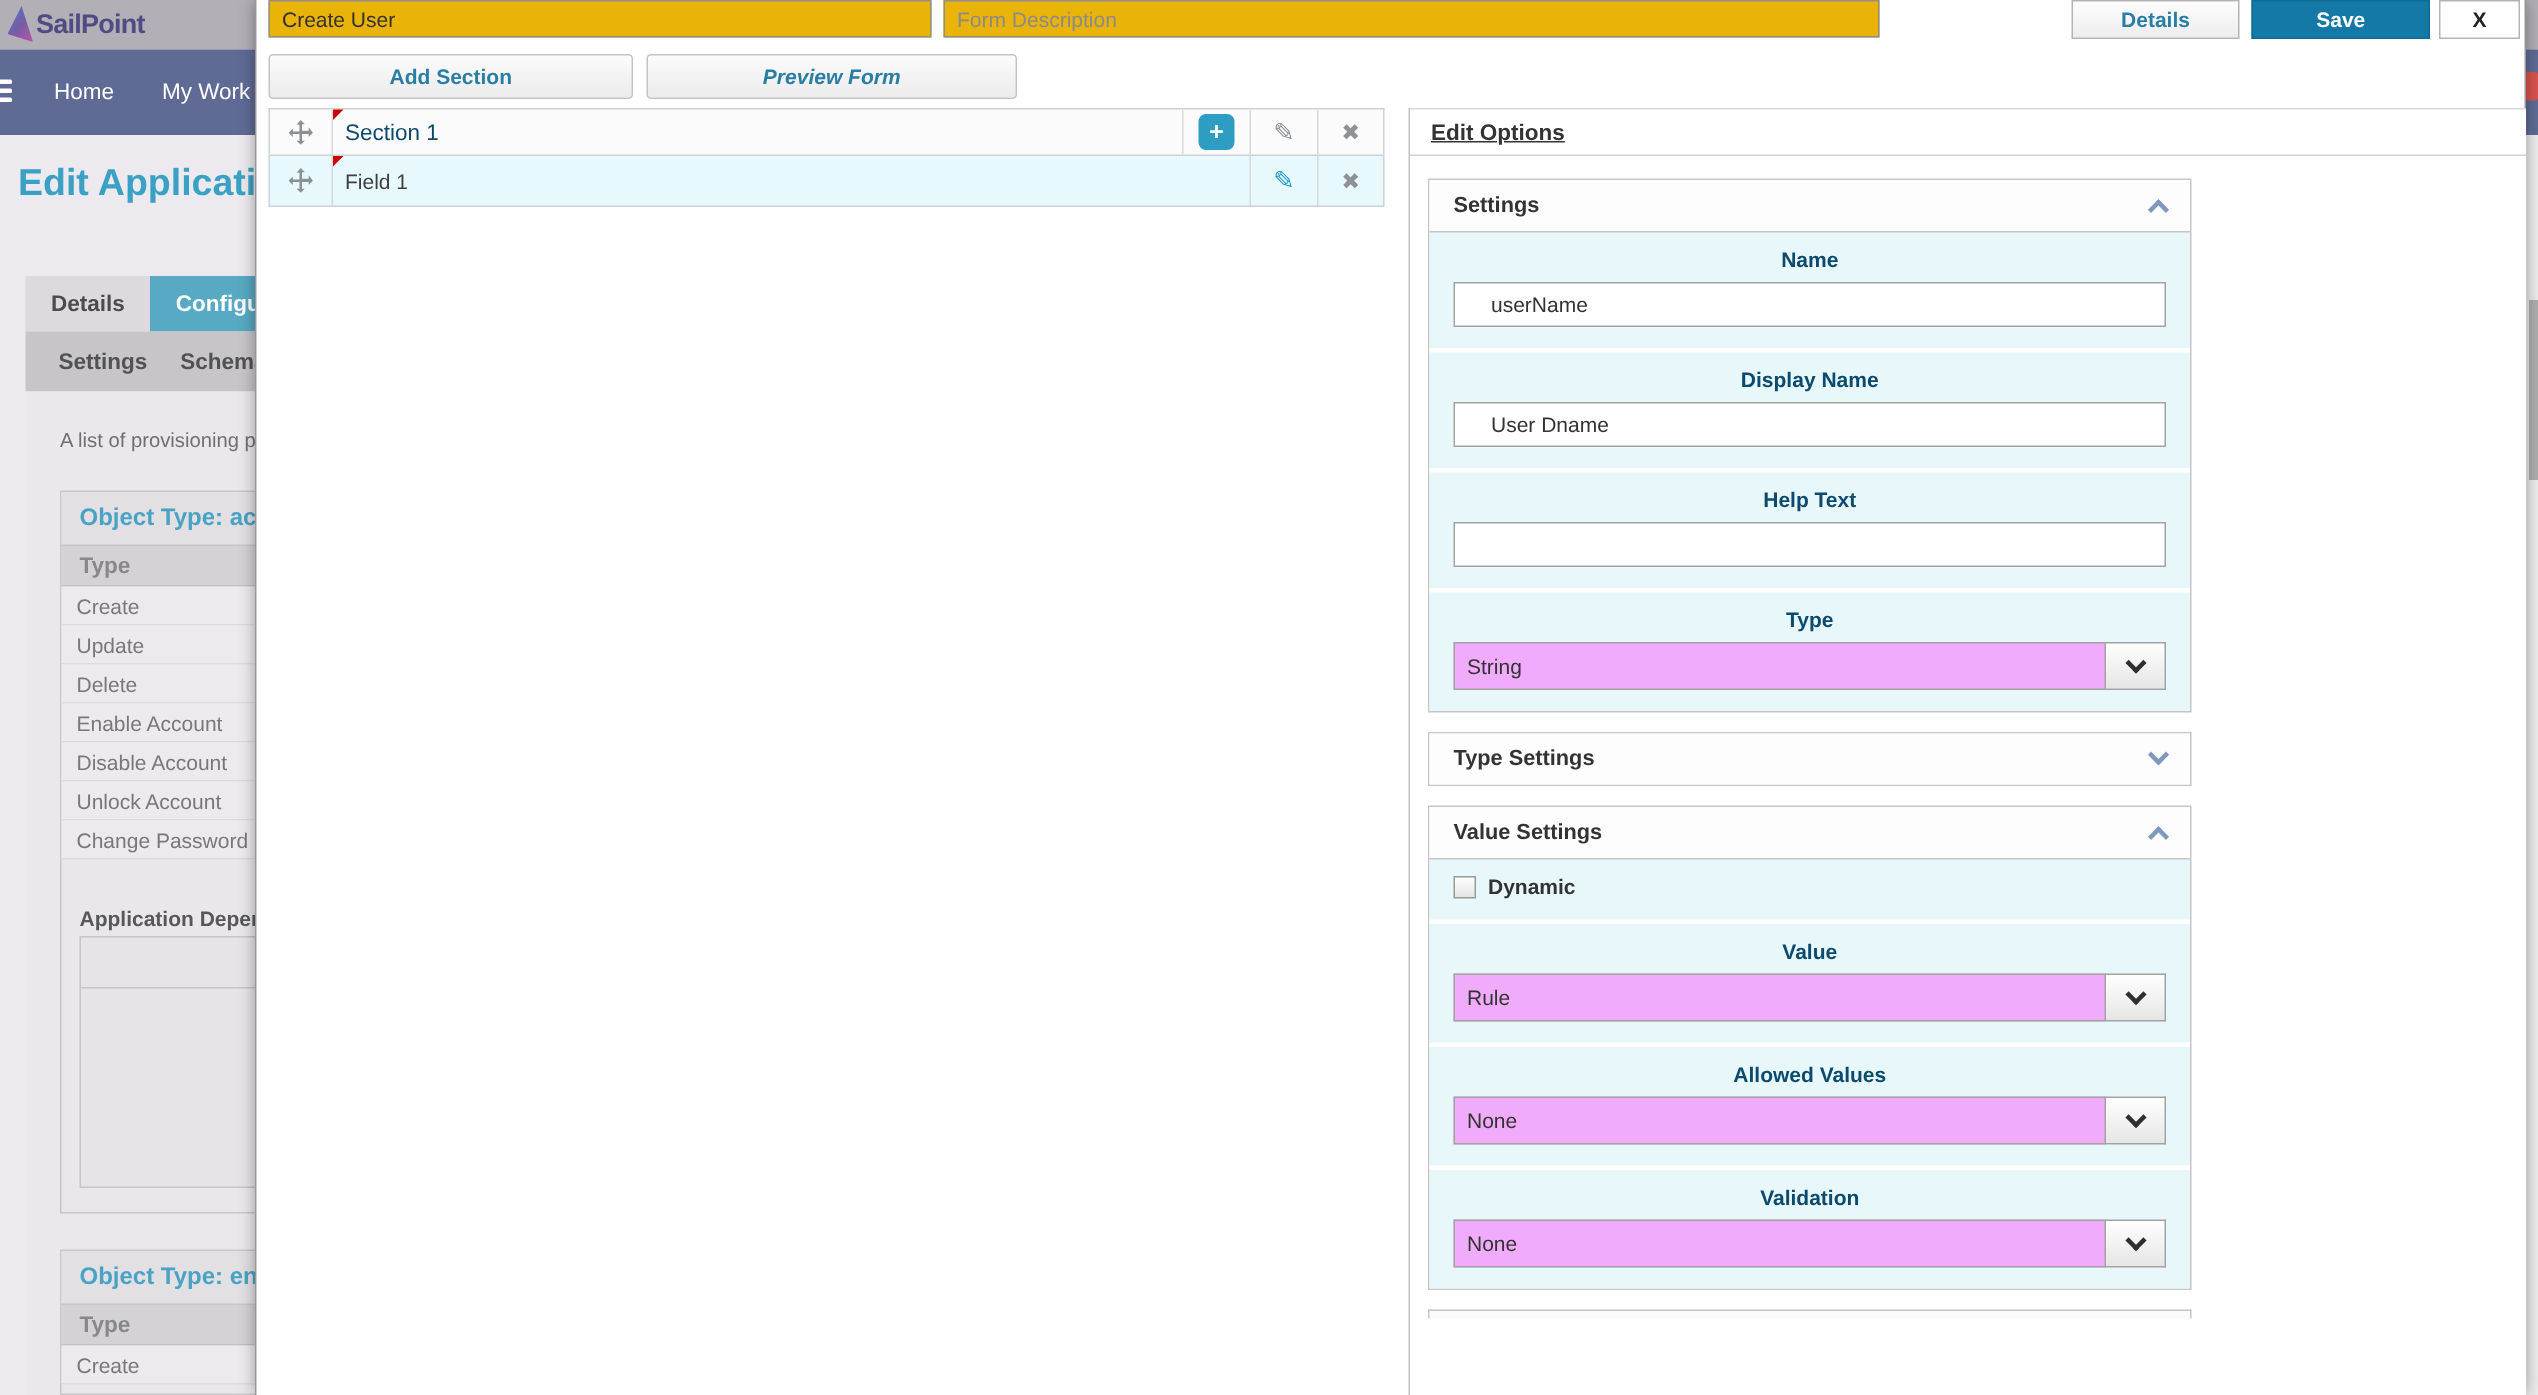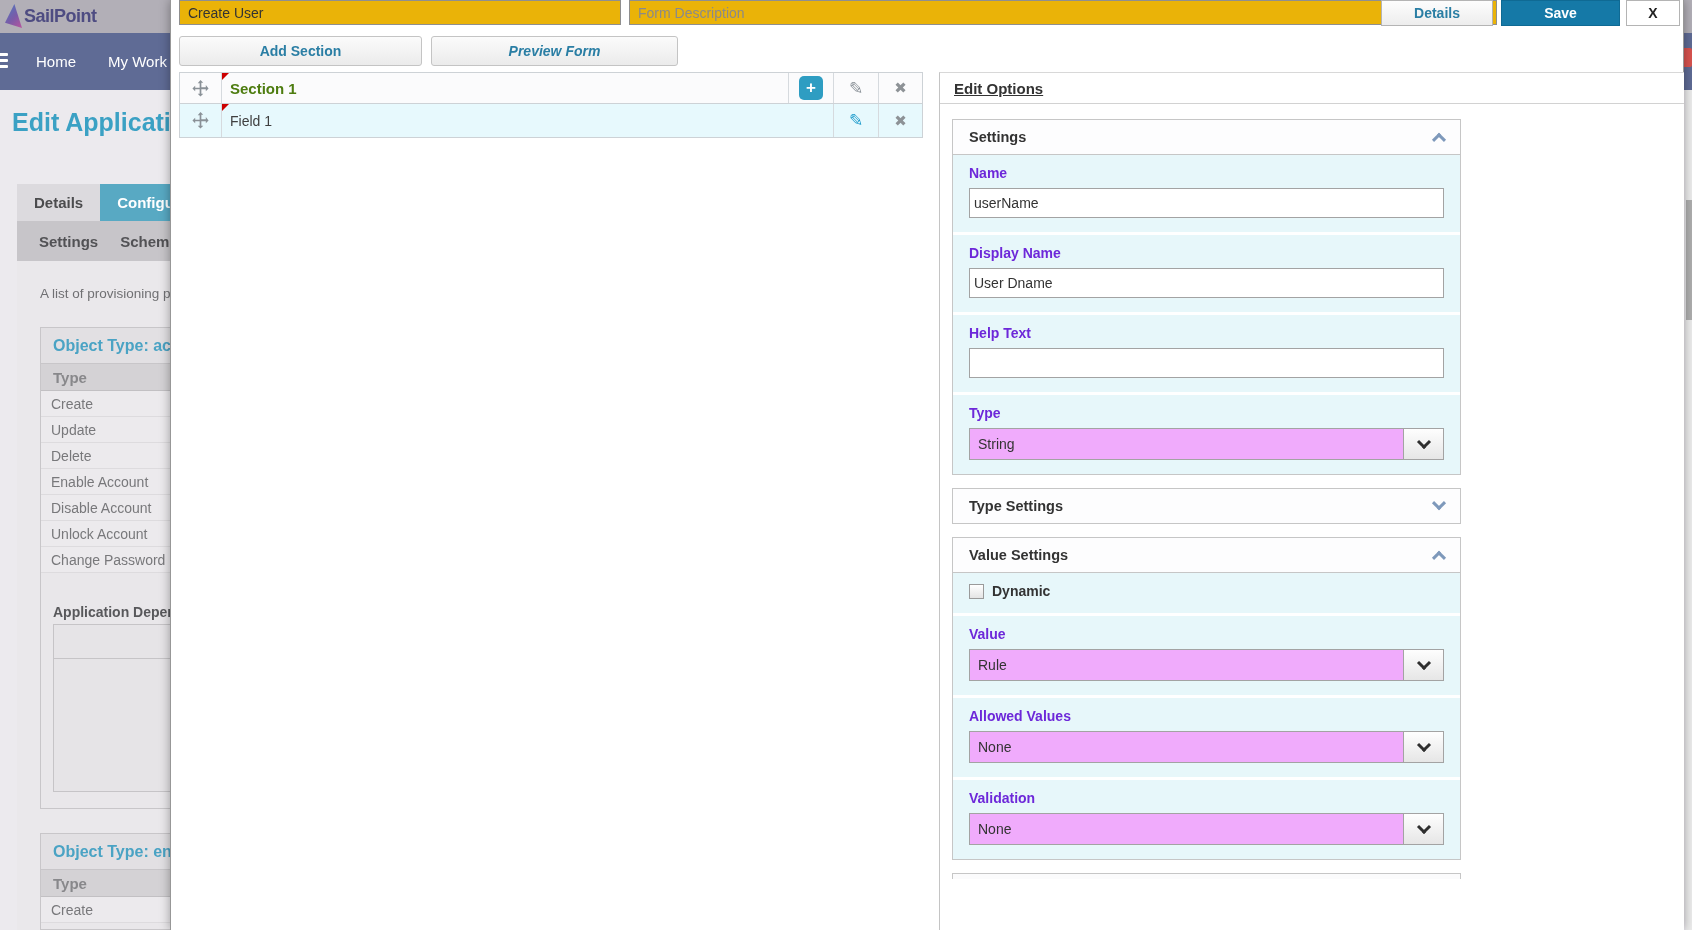--- a/index.html
+++ b/index.html
@@ -50,21 +50,21 @@
   .edge-thumb { position:absolute; left:0; top:110px; width:6px; height:120px; background:#aeaeae; }
 
   
   .modal { position:absolute; left:170px; top:0; width:1514px; height:930px; background:#fff;
            border-left:1px solid #979797; border-right:1px solid #979797; box-shadow:0 0 10px rgba(0,0,0,0.35); }
 
   .inp { position:absolute; border:1px solid #8f8f8f; background:#eab308; font-family:"Liberation Sans",sans-serif;
          font-size:14px; color:#333; padding:0 8px; }
   .inp::placeholder { color:#8a8a8a; }
   .inp-title { left:8px; top:0; width:442px; height:25px; }
-  .inp-desc { left:458px; top:0; width:868px; height:25px; }
+  .inp-desc { left:458px; top:0; width:624px; height:25px; }
 
   .tbtn { position:absolute; top:0; height:26px; font-size:14px; font-weight:bold; text-align:center; line-height:24px; cursor:pointer; }
   .btn-details { left:1210px; width:112px; background:linear-gradient(#fdfdfd,#ededed); border:1px solid #b4b4b4; color:#2a7ea4; }
   .btn-save { left:1330px; width:119px; background:#1579a7; border:1px solid #0f6a94; color:#fff; }
   .btn-close { left:1455px; width:54px; background:#fff; border:1px solid #b4b4b4; color:#222; }
 
   .gbtn { position:absolute; top:36px; height:30px; line-height:28px; text-align:center; font-size:14px; font-weight:bold;
           color:#2a7ea4; background:linear-gradient(#fbfbfb,#ebebeb); border:1px solid #c4c4c4; border-radius:3px; cursor:pointer; }
   .btn-add { left:8px; width:243px; }
   .btn-preview { left:260px; width:247px;font-style:italic; }
@@ -73,21 +73,21 @@
   .canvas { position:absolute; left:8px; top:72px; width:744px; }
   .crow { display:flex; border:1px solid #cdd2d6; border-bottom:none; align-items:stretch; }
   .crow:last-child { border-bottom:1px solid #cdd2d6; }
   .row-section { height:31px; background:#fbfbfc; }
   .row-field { height:35px; background:#e7f9fd; }
   .cell { display:flex; align-items:center; justify-content:center; border-right:1px solid #d6dade; }
   .cell-handle { width:42px; }
   .cell-name { flex:1; justify-content:flex-start; padding-left:8px; position:relative; border-right:1px solid #d6dade; }
   .cell-name.dirty::before { content:""; position:absolute; left:0; top:0;
         border-top:7px solid #cc0000; border-right:7px solid transparent; }
-  .sec-name { font-size:15px; font-weight:bold; color:#4d7c0f; }
+  .sec-name { font-size:15px; font-weight:normal; color:#0c4a6e; }
   .fld-name { font-size:14px; color:#3f3f3f; }
   .cell-plus { width:45px; }
   .cell-edit { width:45px; }
   .cell-del { width:43px; border-right:none; }
   .plus-btn { width:24px; height:24px; background:#2e9dc2; border-radius:5px; color:#fff; font-size:17px; font-weight:bold;
               line-height:23px; text-align:center; cursor:pointer; }
   .pencil { font-size:17px; line-height:1; cursor:pointer; }
   .pencil.gray { color:#8a9197; } .pencil.teal { color:#1e9ccc; }
   .xicon { font-size:15px; color:#8d9296; cursor:pointer; }
 
@@ -98,23 +98,23 @@
   .acc-stack { position:absolute; left:12px; top:46px; width:509px; }
   .acc { border:1px solid #c6c6c6; background:#fff; margin-bottom:13px; }
   .acc-header { height:34px; display:flex; align-items:center; justify-content:space-between; padding:0 16px;
                 font-size:14.5px; font-weight:bold; color:#333; background:#fdfdfe; cursor:pointer; }
   .acc-chev { width:10px; height:10px; border-right:3px solid #7e99bb; border-bottom:3px solid #7e99bb; }
   .acc-chev.up { transform:rotate(-135deg) translate(-2px,-2px); }
   .acc-chev.down { transform:rotate(45deg) translate(-2px,-2px); }
   .acc-body { border-top:1px solid #c6c6c6; background:#e7f7fa; }
   .group { padding:10px 16px 14px; border-top:3px solid #fff; }
   .group.first { border-top:none; }
-  .glabel { font-size:14px; font-weight:bold; color:#6d28d9; margin-bottom:7px; }
+  .glabel { font-size:14px; font-weight:bold; color:#0c4a6e; margin-bottom:7px;text-align:center; }
   .ginput { width:100%; height:30px; border:1px solid #a3a3a3; background:#fff; font-family:"Liberation Sans",sans-serif;
-            font-size:14px; color:#333; padding:0 4px; }
+            font-size:14px; color:#333; padding:0 24px; }
   .combo { display:flex; }
   .sel { flex:1; height:32px; border:1px solid #a3a3a3; background:#f0abfc; display:flex; align-items:center;
          padding:0 8px; font-size:14px; color:#333; cursor:pointer; }
   .chev-btn { width:40px; height:32px; border:1px solid #a3a3a3; border-left:none;
               background:linear-gradient(#fefefe,#e6e6e6); display:flex; align-items:center; justify-content:center; cursor:pointer; }
   .chev { width:10px; height:10px; border-right:3px solid #2f2f2f; border-bottom:3px solid #2f2f2f;
           transform:rotate(45deg); margin-top:-5px; }
   .chk-row { display:flex; align-items:flex-end; }
   .chk { width:15px; height:15px; border:1px solid #9a9a9a; background:linear-gradient(#fff,#e4e4e4); margin-right:8px; cursor:pointer; }
   .chk-label { font-size:14px; font-weight:bold; color:#333; }

